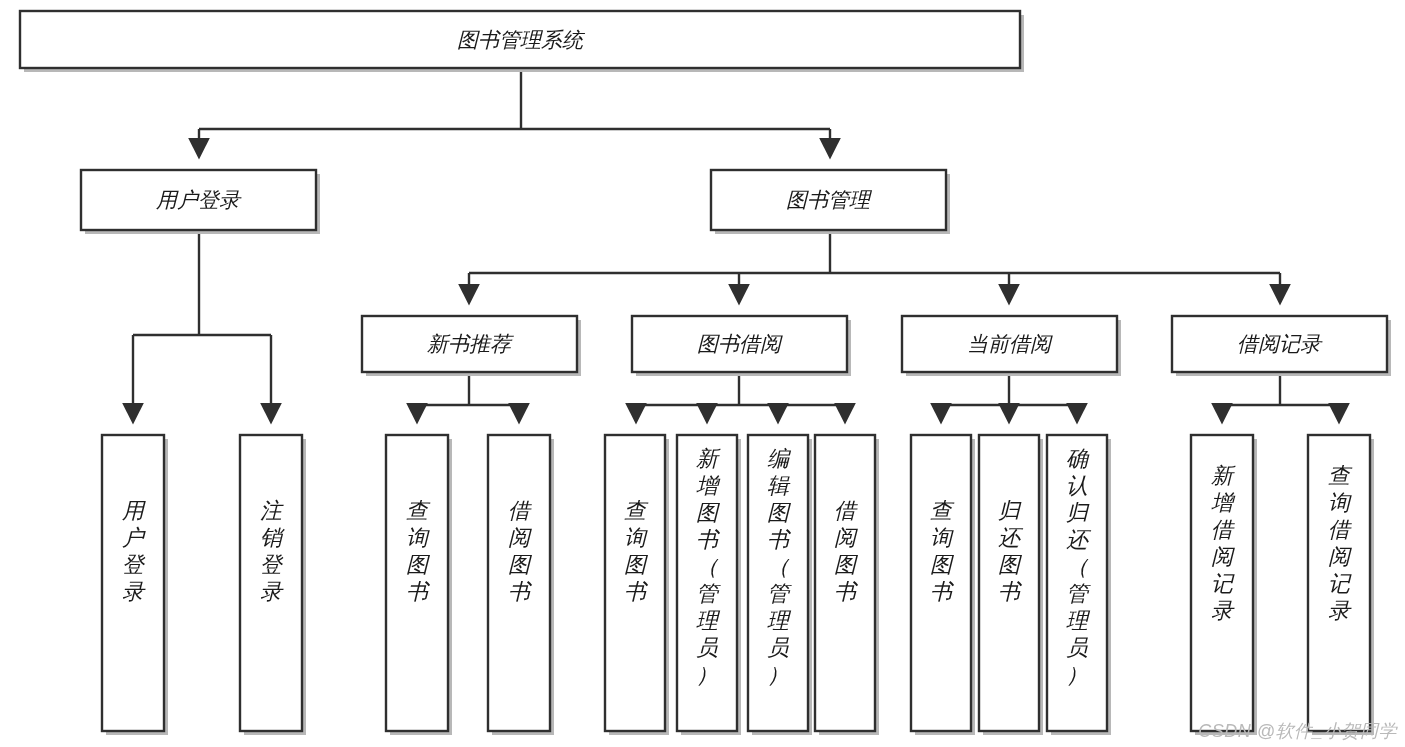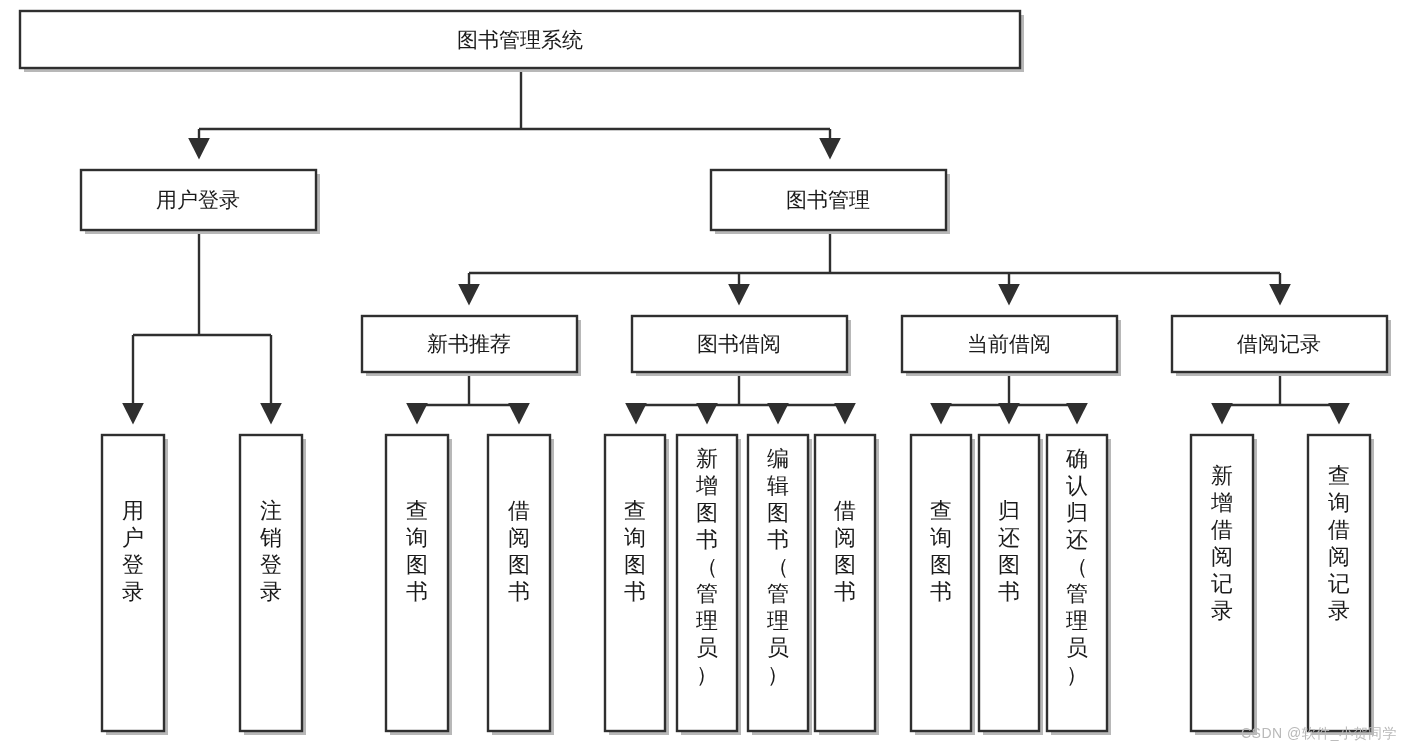--- a/index.html
+++ b/index.html
@@ -11,20 +11,21 @@
     width: 1405px;
     height: 747px;
     font-family: "Liberation Sans", "DejaVu Sans", sans-serif;
     overflow: hidden;
     position: relative;
   }
   #diagram-root {
     position: relative;
     width: 1405px;
     height: 747px;
+    font-style: italic;
   }
   svg.diagram {
     position: absolute;
     left: 0;
     top: 0;
     width: 1405px;
     height: 747px;
   }
   .node-box {
     fill: #ffffff;
@@ -54,21 +55,21 @@
     fill: #1a1a1a;
     font-family: "Liberation Sans", "DejaVu Sans", sans-serif;
     font-size: 22px;
     text-anchor: middle;
   }
   .watermark {
     position: absolute;
     right: 8px;
     bottom: 4px;
     color: #b9b9b9;
-    font-size: 14px;
+    font-size: 18px;
     font-family: "Liberation Sans", "DejaVu Sans", sans-serif;
     letter-spacing: 0.5px;
     white-space: nowrap;
     user-select: none;
   }
 </style>
 </head>
 <body>
 
 <div id="diagram-root">

